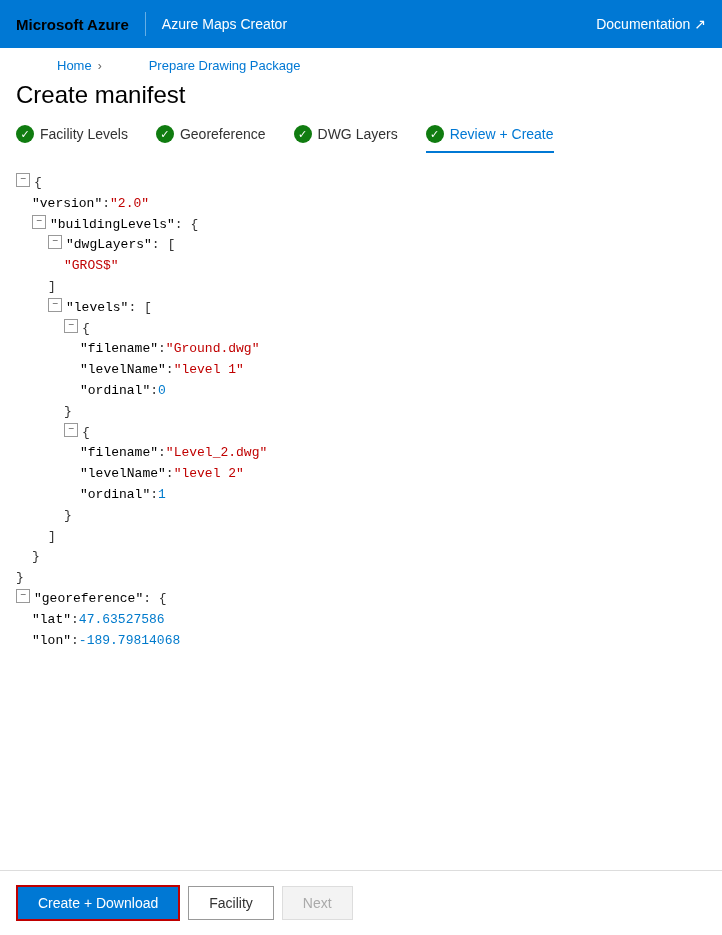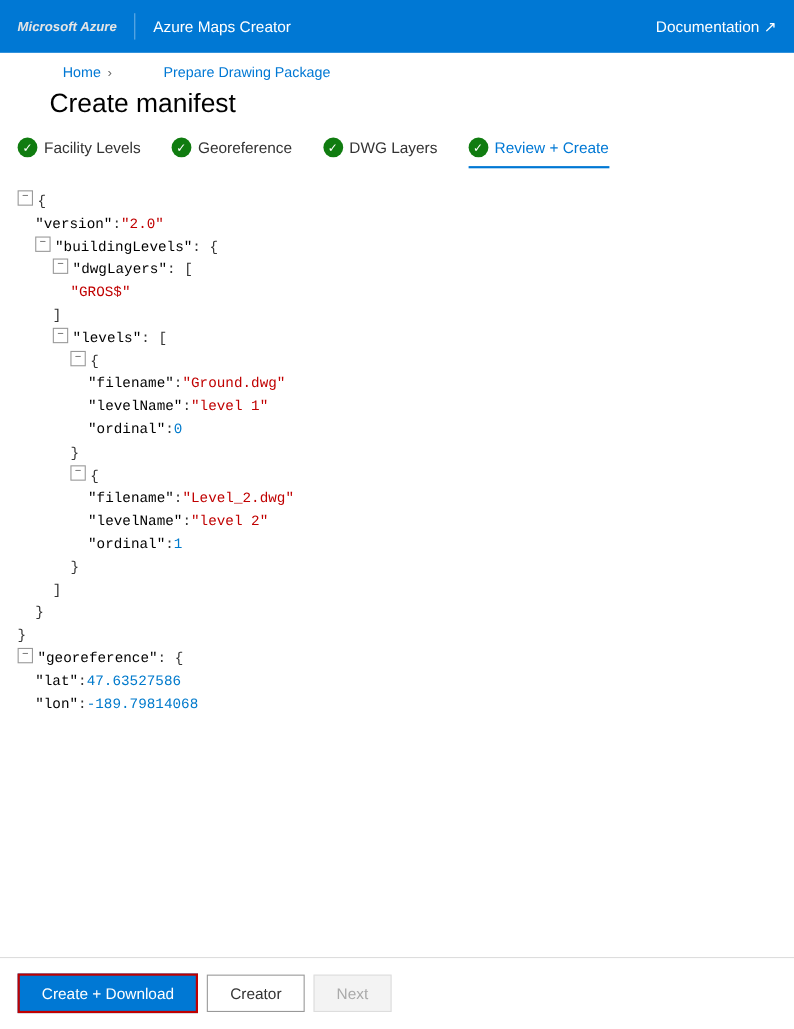--- a/index.html
+++ b/index.html
@@ -9,23 +9,22 @@
     .topbar {
       background: #0078d4;
       color: #fff;
       display: flex;
       align-items: center;
       padding: 0 16px;
       height: 48px;
     }
     .topbar-brand {
       font-weight: 600;
-      font-size: 12px;
-      color: #e5e5e5;
-      font-style: italic;
+      font-size: 15px;
+      color: #000000;
     }
     .topbar-divider {
       width: 1px;
       height: 24px;
       background: rgba(255,255,255,0.4);
       margin: 0 16px;
     }
     .topbar-sub {
       font-size: 14px;
       color: #fff;
@@ -50,21 +49,20 @@
     }
     .breadcrumb a { color: #0078d4; text-decoration: none; margin-left: 41px; }
     .breadcrumb .sep { color: #666; font-size: 12px; }
 
     
     .page-title {
       font-size: 24px;
       font-weight: 300;
       padding: 4px 16px 16px 16px;
       color: #000;
-      margin-left: 29px;
     }
 
     
     .tabs {
       display: flex;
       align-items: center;
       padding: 0 16px;
       border-bottom: none;
       gap: 28px;
       margin-bottom: 12px;
@@ -335,15 +333,15 @@
   <div class="json-line json-indent-1">
     <span class="key">"lon"</span>
       <span class="punct"> : </span>
       <span class="number-val">-189.79814068</span>
   </div>
 
 </div>
 
 <div class="footer">
   <button class="btn-create">Create + Download</button>
-  <button class="btn-prev">Creator</button>
+  <button class="btn-prev">Facility</button>
   <button class="btn-next" disabled="">Next</button>
 </div>
 
 </body></html>

